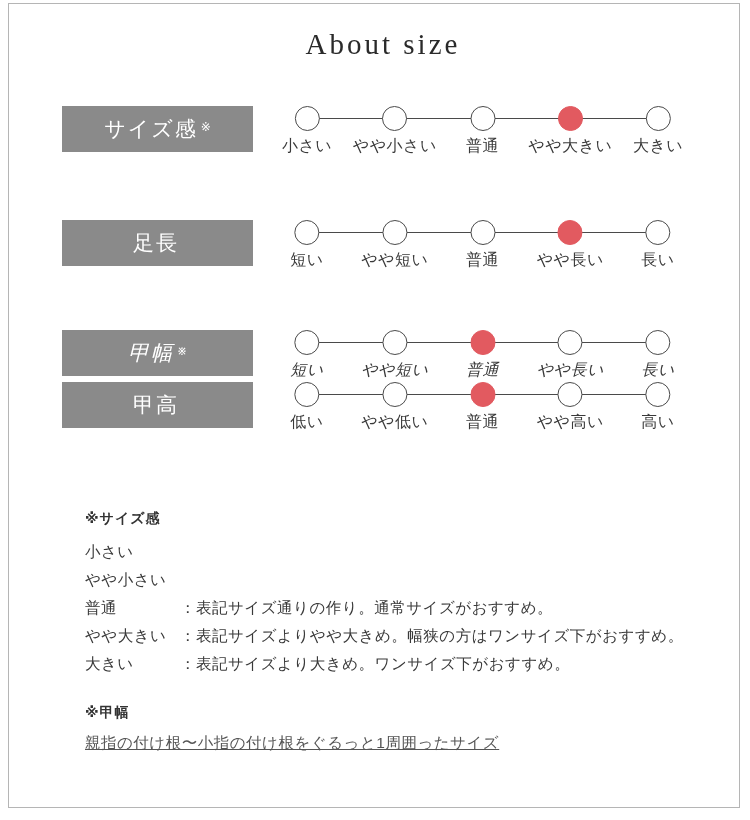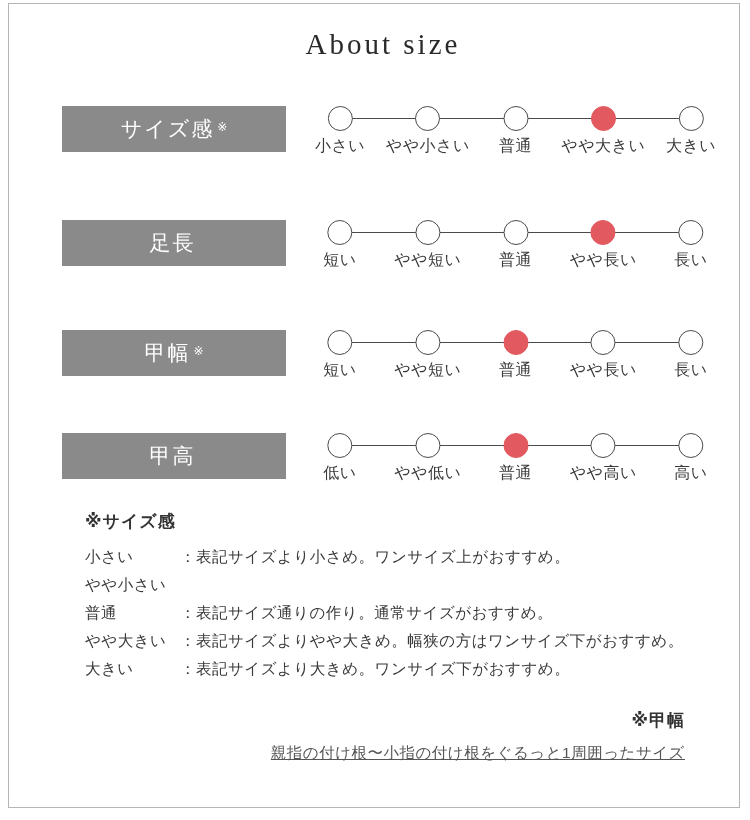--- a/index.html
+++ b/index.html
@@ -20,23 +20,23 @@
   }
   .title{
     position:absolute;top:28px;left:8px;width:750px;text-align:center;
     font-family:"Liberation Serif","DejaVu Serif",serif;
     font-size:29px;letter-spacing:3px;color:#2a2a2a;font-weight:400;margin:0;
   }
   .scales{position:absolute;left:62px;top:106px;}
   .scale-row{display:flex;align-items:flex-start;}
   .scale-row:nth-child(1){margin-bottom:62px;}
   .scale-row:nth-child(2){margin-bottom:58px;}
-  .scale-row:nth-child(3){margin-bottom:51px;}
+  .scale-row:nth-child(3){font-style:italic;}
   .label-box{
-    width:224px;height:46px;background:var(--box-gray);color:#ffffff;
+    width:191px;height:46px;background:var(--box-gray);color:#ffffff;
     display:flex;align-items:center;justify-content:center;
     font-size:21px;letter-spacing:2px;flex:none;
   }
   .label-box sup{font-size:12px;margin-left:3px;position:relative;top:-2px;letter-spacing:0;}
   .scale{position:relative;width:375px;height:52px;margin-left:42px;flex:none;}
   .track-line{
     position:absolute;left:12px;top:12px;width:351px;height:0;
     border-top:1px solid var(--line);
   }
   .stop{
@@ -51,27 +51,27 @@
   .circle{
     width:25px;height:25px;border-radius:50%;background:#ffffff;
     border:1.5px solid var(--line);z-index:1;
   }
   .circle.selected{background:var(--accent);border-color:var(--accent);}
   .stop-label{
     margin-top:5px;font-size:16px;color:#3a3a3a;white-space:nowrap;letter-spacing:0.5px;
   }
   .notes{position:absolute;left:85px;top:510px;width:600px;}
   .note-heading{
-    font-size:17px;font-weight:bold;color:#333333;margin:0 0 10px 0;letter-spacing:1px;
+    font-size:14px;font-weight:bold;color:#333333;margin:0 0 10px 0;letter-spacing:1px;
   }
   .note-list{margin:0;}
   .entry{display:flex;font-size:15.5px;line-height:28px;color:#3a3a3a;letter-spacing:0.5px;}
   .entry dt{width:95px;flex:none;font-weight:normal;}
   .entry dd{margin:0;}
-  .note-section-2{margin-top:26px;text-align:right;}
+  .note-section-2{margin-top:26px;}
   .note-text{
     margin:10px 0 0 0;font-size:15.5px;color:#555555;letter-spacing:0.5px;line-height:22px;text-decoration:underline;
   }
 </style>
 </head>
 <body>
 
 <div class="frame"></div>
 
 <h1 class="title">About size</h1>
@@ -199,21 +199,20 @@
   </div>
 
 </div>
 
 <div class="notes">
   <div class="note-section-1">
     <h2 class="note-heading">※サイズ感</h2>
     <dl class="note-list">
       <div class="entry">
           <dt>小さい</dt>
-          <dd>：表記サイズより小さめ。ワンサイズ上がおすすめ。</dd>
         </div>
       <div class="entry">
           <dt>やや小さい</dt>
         </div>
       <div class="entry">
           <dt>普通</dt>
           <dd>：表記サイズ通りの作り。通常サイズがおすすめ。</dd>
         </div>
       <div class="entry">
           <dt>やや大きい</dt>

